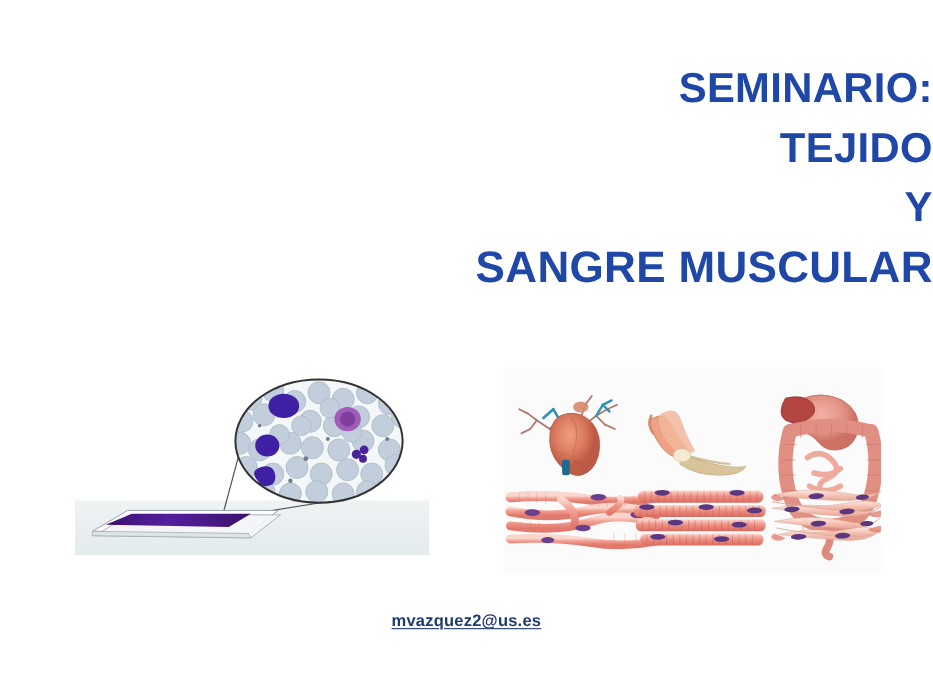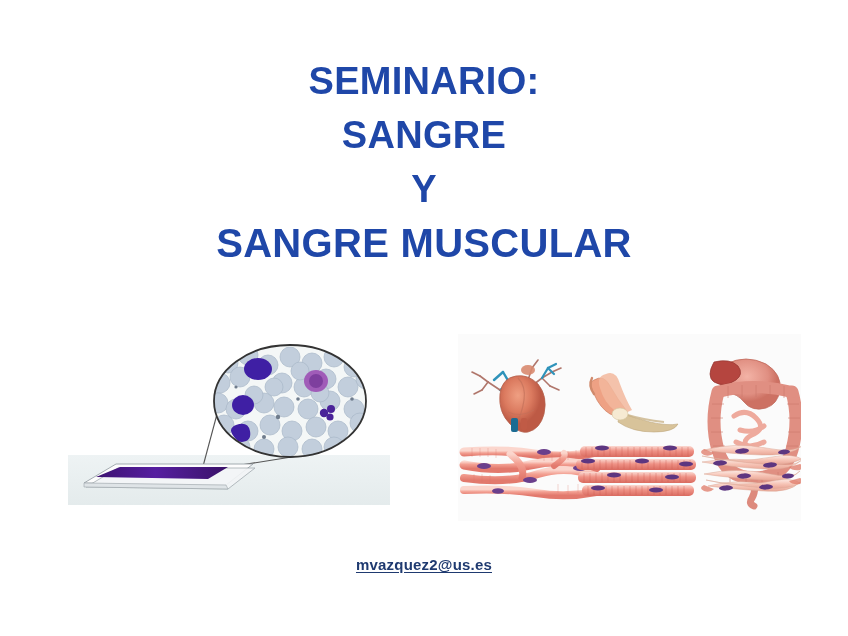--- a/index.html
+++ b/index.html
@@ -33,20 +33,21 @@
     width: 848px;
     text-align: center;
   }
   .title-line {
     color: #1f47a8;
     font-weight: bold;
     font-size: 38px;
     line-height: 54px;
     letter-spacing: 0.3px;
     white-space: nowrap;
+    text-align: right;
   }
   .title-line.l1 { font-size: 38px; }
   .title-line.l2 { font-size: 38px; }
   .title-line.l3 { font-size: 38px; }
   .title-line.l4 { font-size: 40px; }
 
   
   .figure-left {
     position: absolute;
     left: 68px;
@@ -85,21 +86,21 @@
   }
   svg { display: block; }
 </style>
 </head>
 <body>
 
 <div class="slide">
 
   <div class="title-block">
     <div class="title-line l1">SEMINARIO:</div>
-    <div class="title-line l2">SANGRE</div>
+    <div class="title-line l2">TEJIDO</div>
     <div class="title-line l3">Y</div>
     <div class="title-line l4">SANGRE MUSCULAR</div>
   </div>
 
   <div class="figure-left">
     <svg width="322" height="162" viewBox="0 0 322 162">
       <defs>
         <clipPath id="circClip">
           <ellipse cx="222" cy="58" rx="76" ry="56"></ellipse>
         </clipPath>

